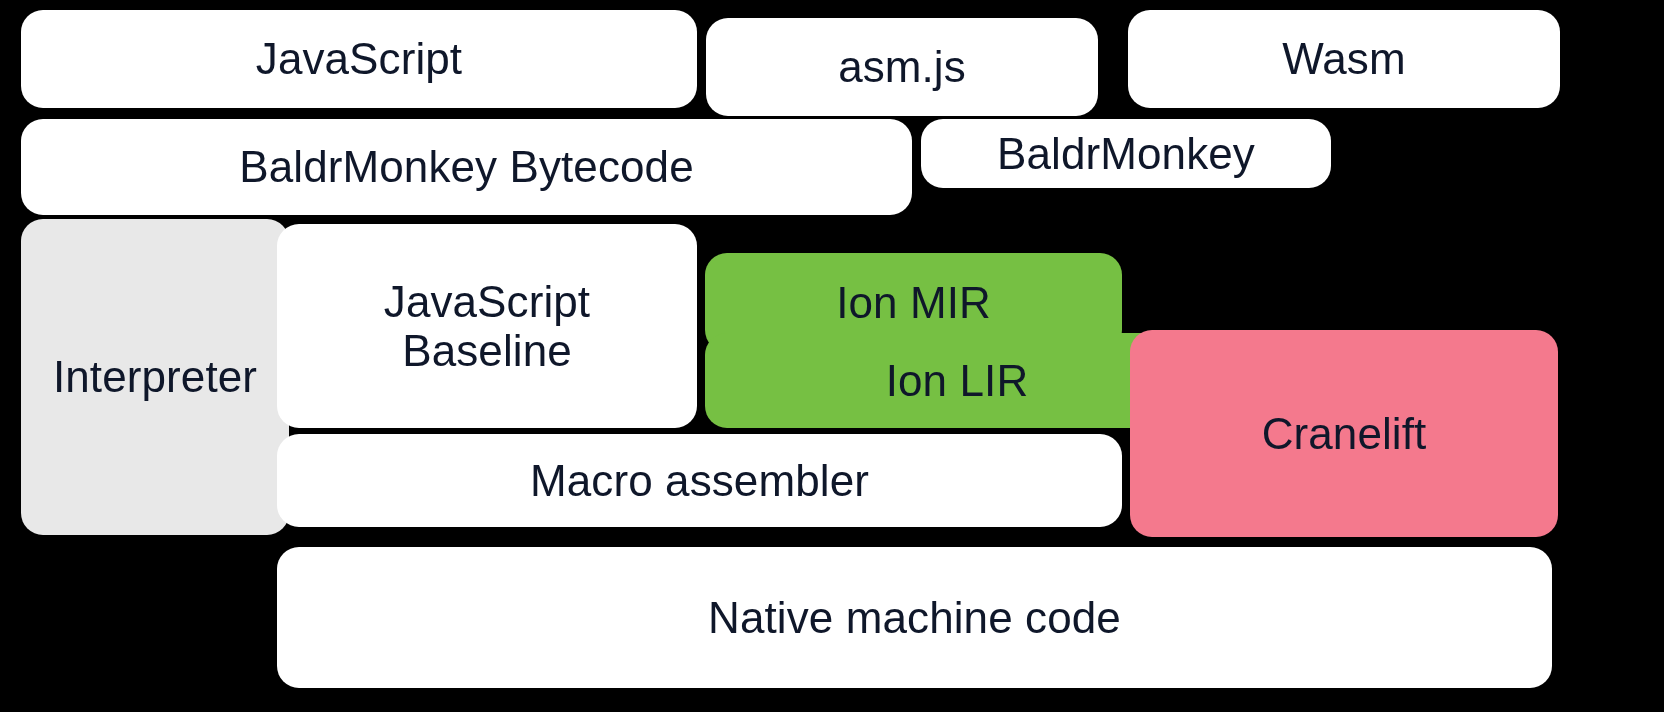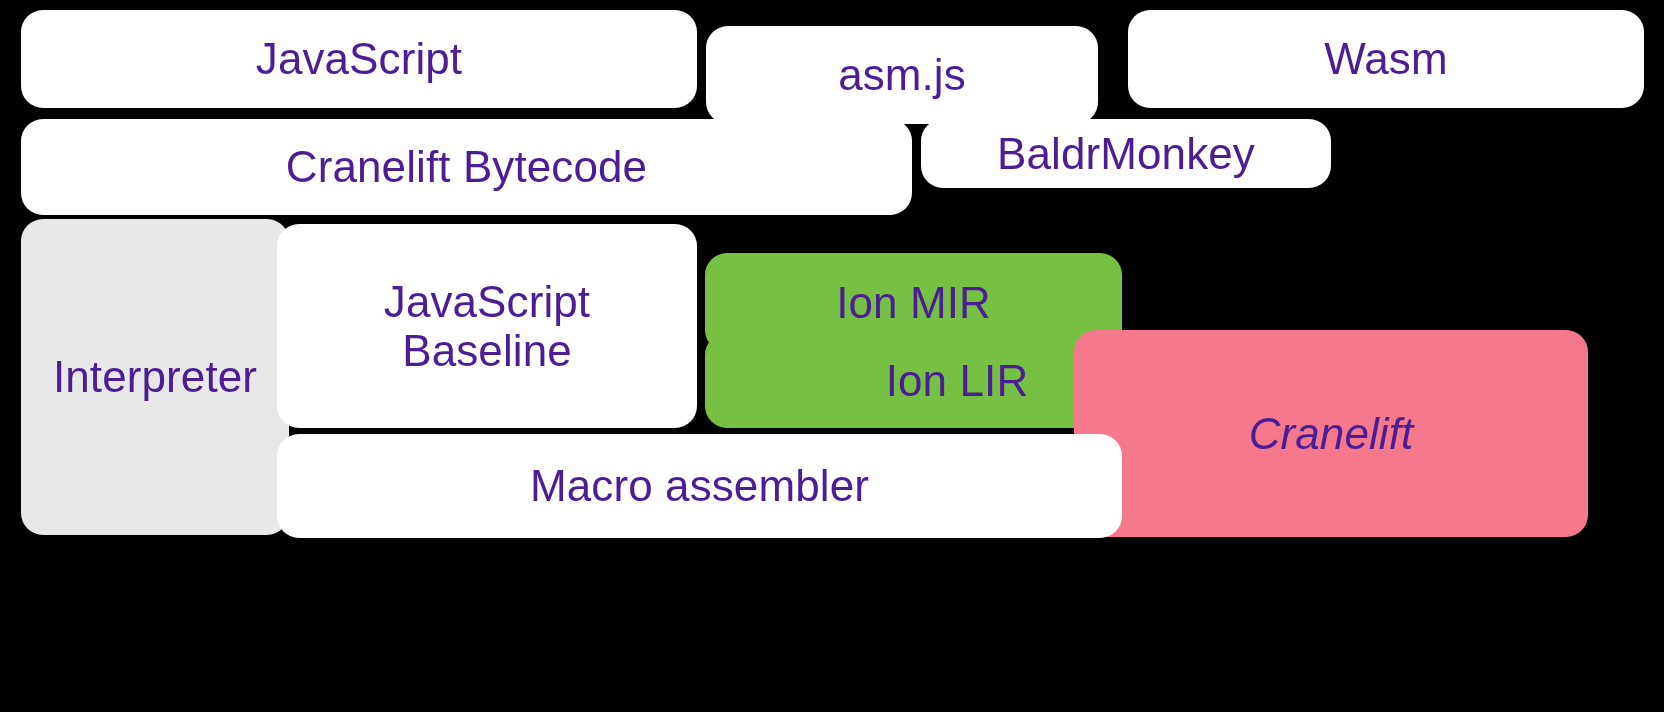--- a/index.html
+++ b/index.html
@@ -19,75 +19,76 @@
     overflow: hidden;
   }
   .node {
     position: absolute;
     box-sizing: border-box;
     border-radius: 22px;
     display: flex;
     align-items: center;
     justify-content: center;
     text-align: center;
-    color: #4c1d95;
+    color: #0f172a;
     font-size: 44px;
     line-height: 1.12;
     font-weight: 400;
     letter-spacing: 0.1px;
     white-space: pre-line;
     -webkit-font-smoothing: antialiased;
   }
   .node.white  { background: #ffffff; }
   .node.gray   { background: #e8e8e8; }
   .node.green  { background: #76c043; }
   .node.pink   { background: #f4798d; }
 
   
   #node-javascript     { left: 21px;   top: 10px;  width: 676px; height: 98px;  }
-  #node-asmjs          { left: 706px;  top: 26px;  width: 392px; height: 98px;  }
-  #node-wasm           { left: 1128px; top: 10px;  width: 516px; height: 98px;  }
+  #node-asmjs          { left: 706px;  top: 18px;  width: 392px; height: 98px;  }
+  #node-wasm           { left: 1128px; top: 10px;  width: 432px; height: 98px;  }
 
   
   #node-js-bytecode    { left: 21px;   top: 119px; width: 891px; height: 96px;  }
   #node-baldrmonkey    { left: 921px;  top: 119px; width: 410px; height: 69px;  }
 
   
   #node-interpreter    { left: 21px;   top: 219px; width: 268px; height: 316px; }
   #node-js-baseline    { left: 277px;  top: 224px; width: 420px; height: 204px; }
   #node-ion-mir        { left: 705px;  top: 226px; width: 417px; height: 99px; margin-top: 27px;  }
   #node-ion-lir        { left: 705px;  top: 333px; width: 504px; height: 95px;  }
-  #node-cranelift      { left: 1074px; top: 330px; width: 514px; height: 207px; font-style: italic; }
-  #node-macro-assembler{ left: 277px;  top: 434px; width: 845px; height: 104px; }
+  #node-cranelift      { left: 1130px; top: 330px; width: 428px; height: 207px; }
+  #node-macro-assembler{ left: 277px;  top: 434px; width: 845px; height: 93px; }
 
   
   #node-native-code    { left: 277px;  top: 547px; width: 1275px; height: 141px; }
 </style>
 </head>
 <body>
 
 <div id="diagram">
 
   <div class="node white" id="node-javascript">JavaScript</div>
 
   <div class="node white" id="node-asmjs">asm.js</div>
 
   <div class="node white" id="node-wasm">Wasm</div>
 
-  <div class="node white" id="node-js-bytecode">Cranelift Bytecode</div>
+  <div class="node white" id="node-js-bytecode">BaldrMonkey Bytecode</div>
 
   <div class="node white" id="node-baldrmonkey">BaldrMonkey</div>
 
   <div class="node gray" id="node-interpreter">Interpreter</div>
 
   <div class="node white" id="node-js-baseline">JavaScript
 Baseline</div>
 
   <div class="node green" id="node-ion-mir">Ion MIR</div>
 
   <div class="node green" id="node-ion-lir">Ion LIR</div>
 
   <div class="node pink" id="node-cranelift">Cranelift</div>
 
   <div class="node white" id="node-macro-assembler">Macro assembler</div>
 
+  <div class="node white" id="node-native-code">Native machine code</div>
 
 </div>
 
 </body></html>

